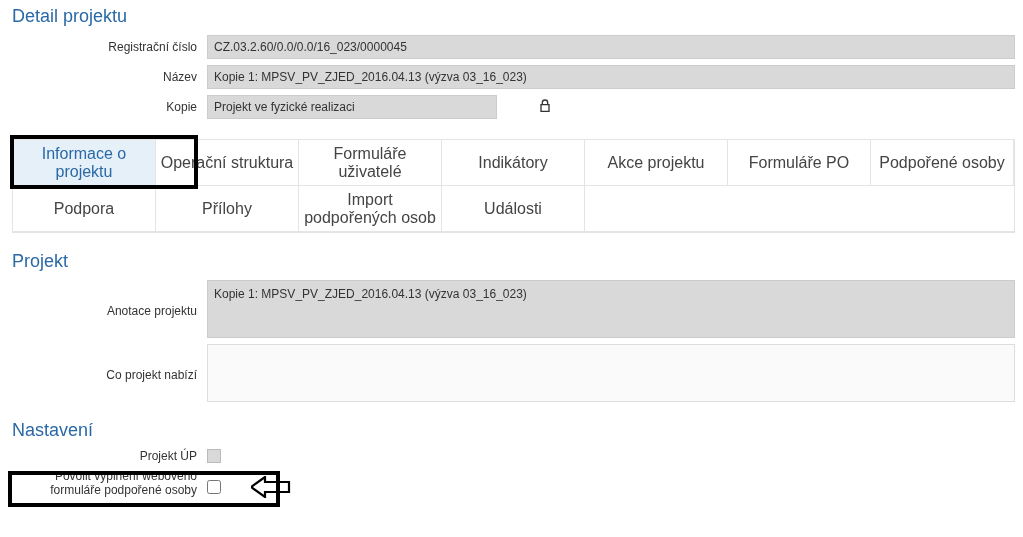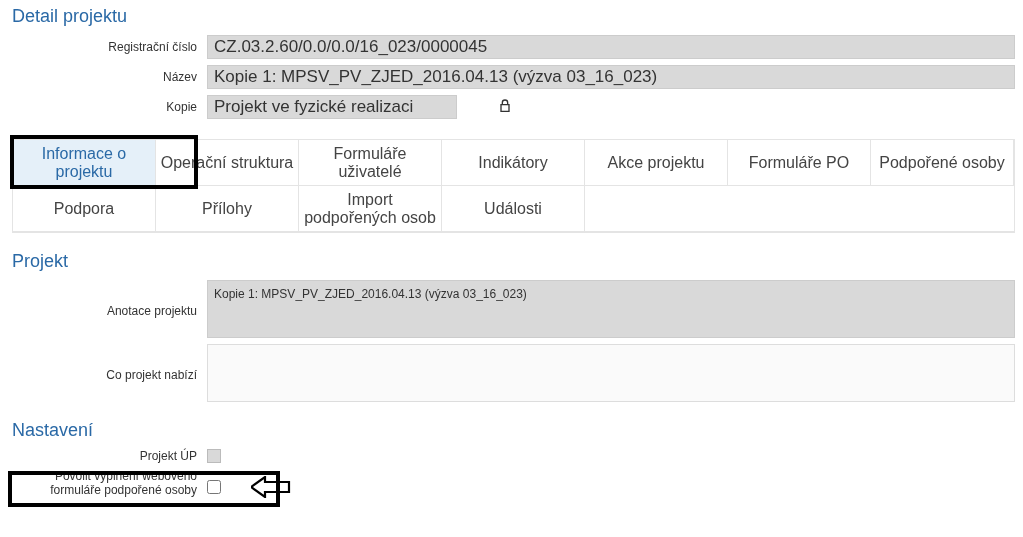--- a/index.html
+++ b/index.html
@@ -27,28 +27,28 @@
     text-align: right;
     padding-right: 10px;
     font-size: 12px;
     color: #333;
   }
   .field-col { flex: 1; display: flex; align-items: center; gap: 10px; }
   .ro-input {
     background: #d9d9d9;
     border: 1px solid #ccc;
     padding: 4px 6px;
-    font-size: 17px;
+    font-size: 12px;
     color: #333;
     width: 100%;
     height: 24px;
     line-height: 16px;
     font-family: inherit;
   }
-  .ro-input.short { width: 250px; }
+  .ro-input.short { width: 290px; }
   .lock-icon svg { width: 16px; height: 16px; }
   .tabs {
     display: flex;
     flex-wrap: wrap;
     margin-top: 20px;
     border: 1px solid #e4e4e4;
     width: 100%;
   }
   .tab {
     flex: 1 1 14.28%;

